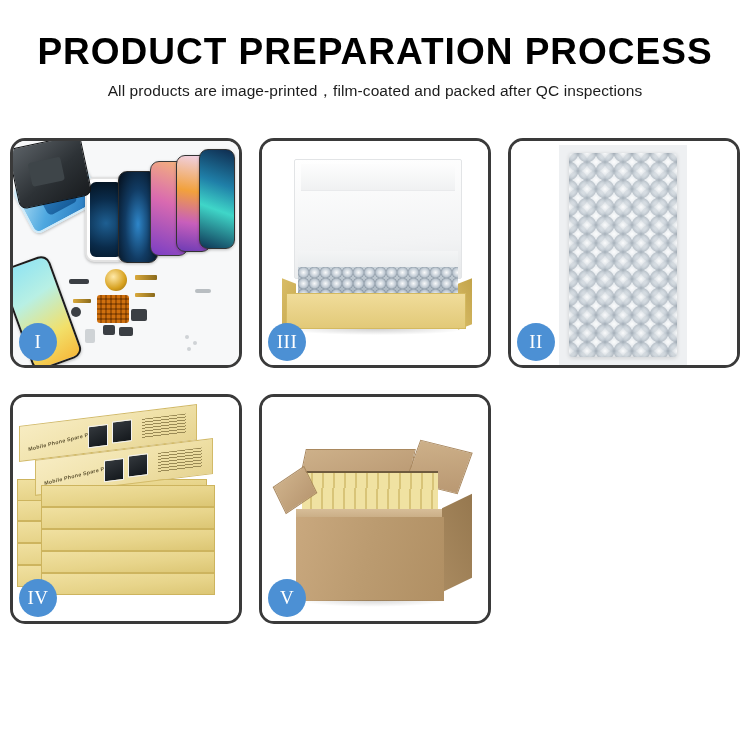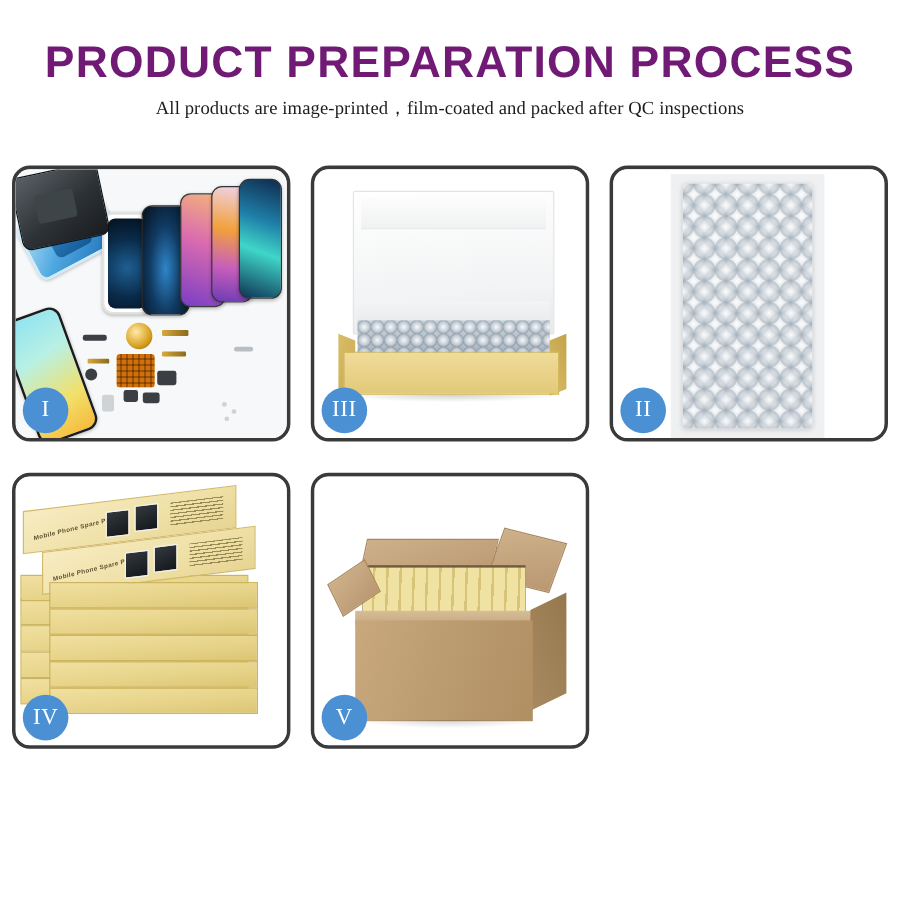--- a/index.html
+++ b/index.html
@@ -11,32 +11,31 @@
   }
 
   .page { position: relative; width: 750px; height: 750px; background: #fff; }
 
   
   .header { width: 750px; padding-top: 30px; text-align: center; }
   .title {
     font-size: 37px;
     font-weight: bold;
     letter-spacing: 1.0px;
-    color: #701a75;
+    color: #000000;
     line-height: 44px;
     white-space: nowrap;
   }
   .subtitle {
     font-size: 15.5px;
     color: #1c1c1c;
     line-height: 22px;
     margin-top: 6px;
     white-space: nowrap;
     letter-spacing: 0.1px;
-    font-family: Liberation Serif, serif;
   }
 
   
   .grid {
     position: absolute;
     left: 10px;
     top: 138px;
     width: 730px;
     display: grid;
     grid-template-columns: 232px 232px 232px;

